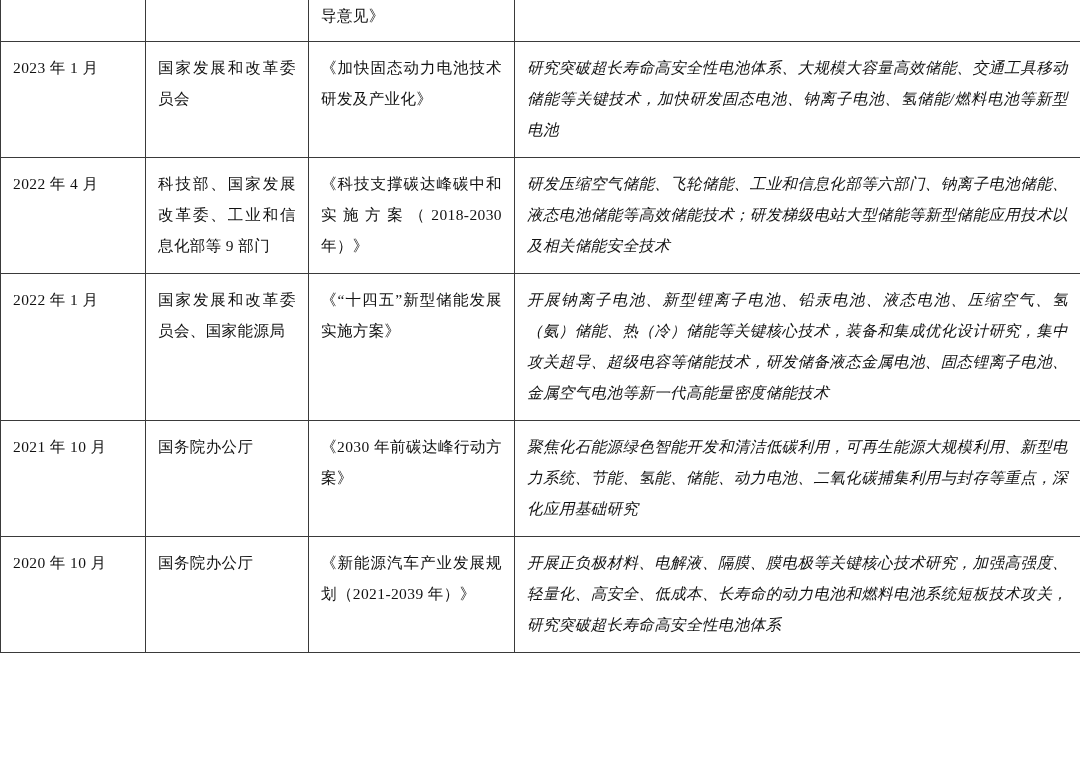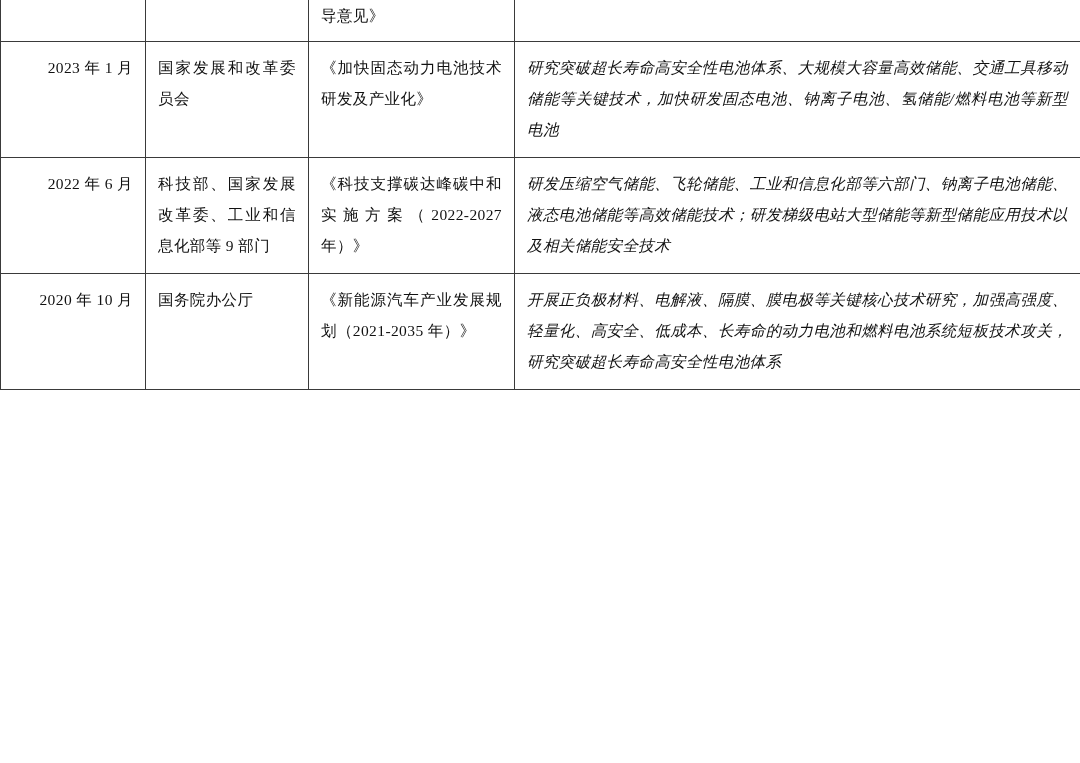--- a/index.html
+++ b/index.html
@@ -34,21 +34,21 @@
     letter-spacing: 0.4px;
     box-sizing: border-box;
   }
   
   col.c-date { width: 145px; }
   col.c-org  { width: 163px; }
   col.c-doc  { width: 206px; }
   col.c-desc { width: 566px; }
 
   td.date {
-    text-align: right;
+    text-align: left;
     white-space: nowrap;
   }
   td.org {
     text-align: justify;
     text-align-last: left;
   }
   td.doc {
     text-align: justify;
     text-align-last: left;
   }
@@ -90,26 +90,38 @@
         <td class="doc">导意见》</td>
         <td class="desc"></td>
       </tr>
       <tr>
         <td class="date">2023 年 1 月</td>
         <td class="org">国家发展和改革委员会</td>
         <td class="doc">《加快固态动力电池技术研发及产业化》</td>
         <td class="desc">研究突破超长寿命高安全性电池体系、大规模大容量高效储能、交通工具移动储能等关键技术，加快研发固态电池、钠离子电池、氢储能/燃料电池等新型电池</td>
       </tr>
       <tr>
-        <td class="date">2022 年 6 月</td>
+        <td class="date">2022 年 4 月</td>
         <td class="org">科技部、国家发展改革委、工业和信息化部等 9 部门</td>
-        <td class="doc">《科技支撑碳达峰碳中和实施方案（2022-2027 年）》</td>
+        <td class="doc">《科技支撑碳达峰碳中和实施方案（2018-2030 年）》</td>
         <td class="desc">研发压缩空气储能、飞轮储能、工业和信息化部等六部门、钠离子电池储能、液态电池储能等高效储能技术；研发梯级电站大型储能等新型储能应用技术以及相关储能安全技术</td>
+      </tr>
+      <tr>
+        <td class="date">2022 年 1 月</td>
+        <td class="org">国家发展和改革委员会、国家能源局</td>
+        <td class="doc">《“十四五”新型储能发展实施方案》</td>
+        <td class="desc">开展钠离子电池、新型锂离子电池、铅汞电池、液态电池、压缩空气、氢（氨）储能、热（冷）储能等关键核心技术，装备和集成优化设计研究，集中攻关超导、超级电容等储能技术，研发储备液态金属电池、固态锂离子电池、金属空气电池等新一代高能量密度储能技术</td>
+      </tr>
+      <tr>
+        <td class="date">2021 年 10 月</td>
+        <td class="org">国务院办公厅</td>
+        <td class="doc">《2030 年前碳达峰行动方案》</td>
+        <td class="desc">聚焦化石能源绿色智能开发和清洁低碳利用，可再生能源大规模利用、新型电力系统、节能、氢能、储能、动力电池、二氧化碳捕集利用与封存等重点，深化应用基础研究</td>
       </tr>
       <tr>
         <td class="date">2020 年 10 月</td>
         <td class="org">国务院办公厅</td>
-        <td class="doc">《新能源汽车产业发展规划（2021-2035 年）》</td>
+        <td class="doc">《新能源汽车产业发展规划（2021-2039 年）》</td>
         <td class="desc">开展正负极材料、电解液、隔膜、膜电极等关键核心技术研究，加强高强度、轻量化、高安全、低成本、长寿命的动力电池和燃料电池系统短板技术攻关，研究突破超长寿命高安全性电池体系</td>
       </tr>
     </tbody>
   </table>
 </div>
 
 </body></html>

